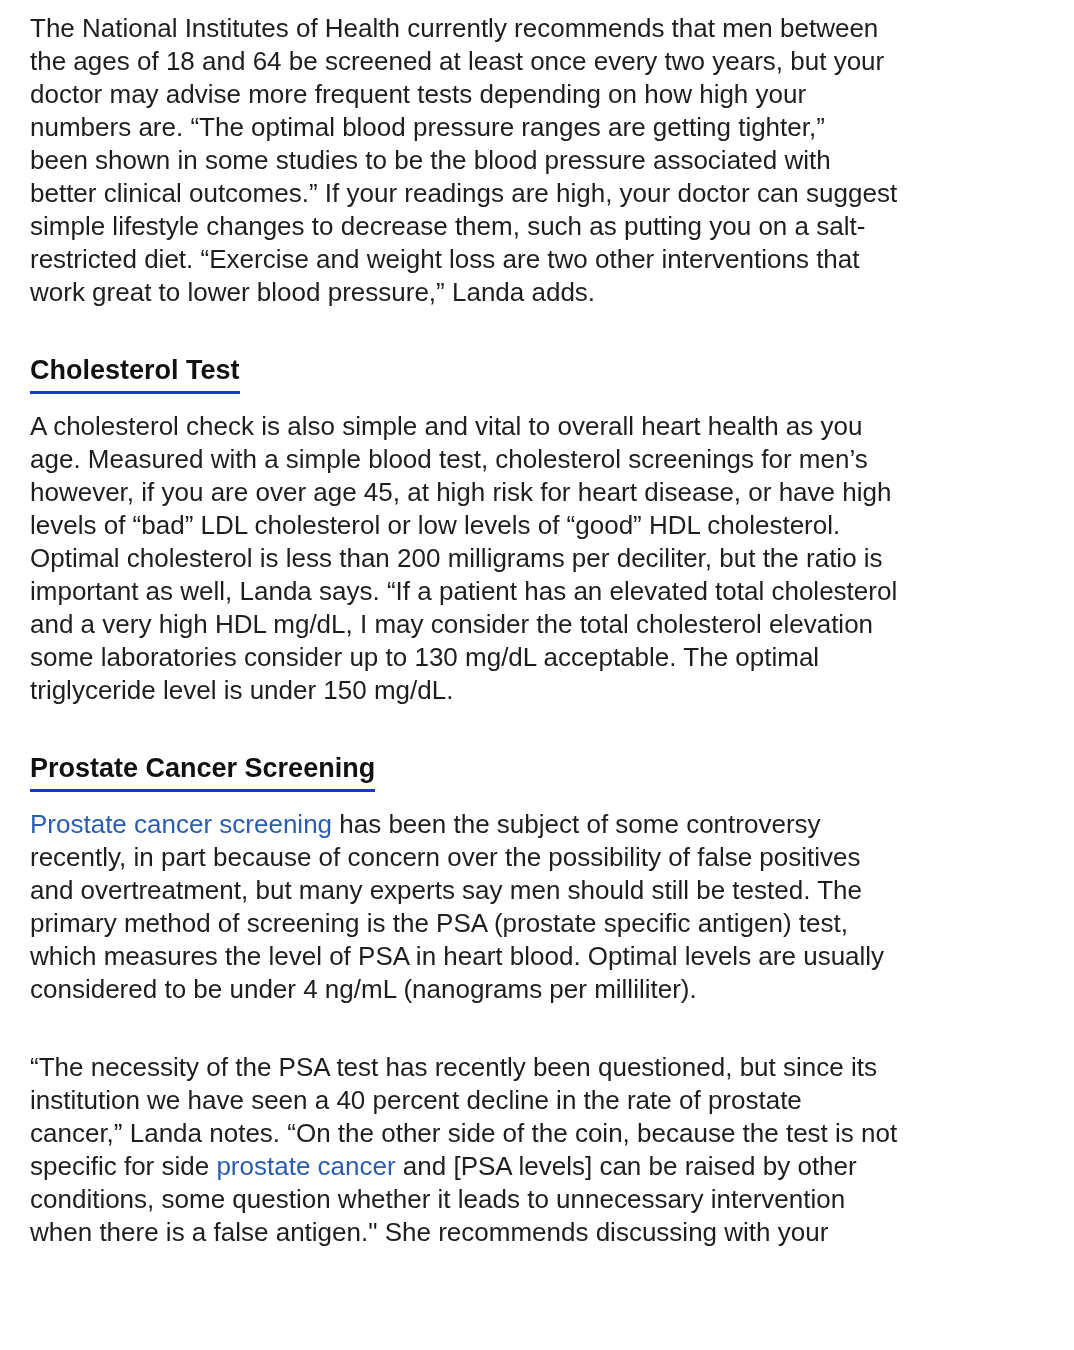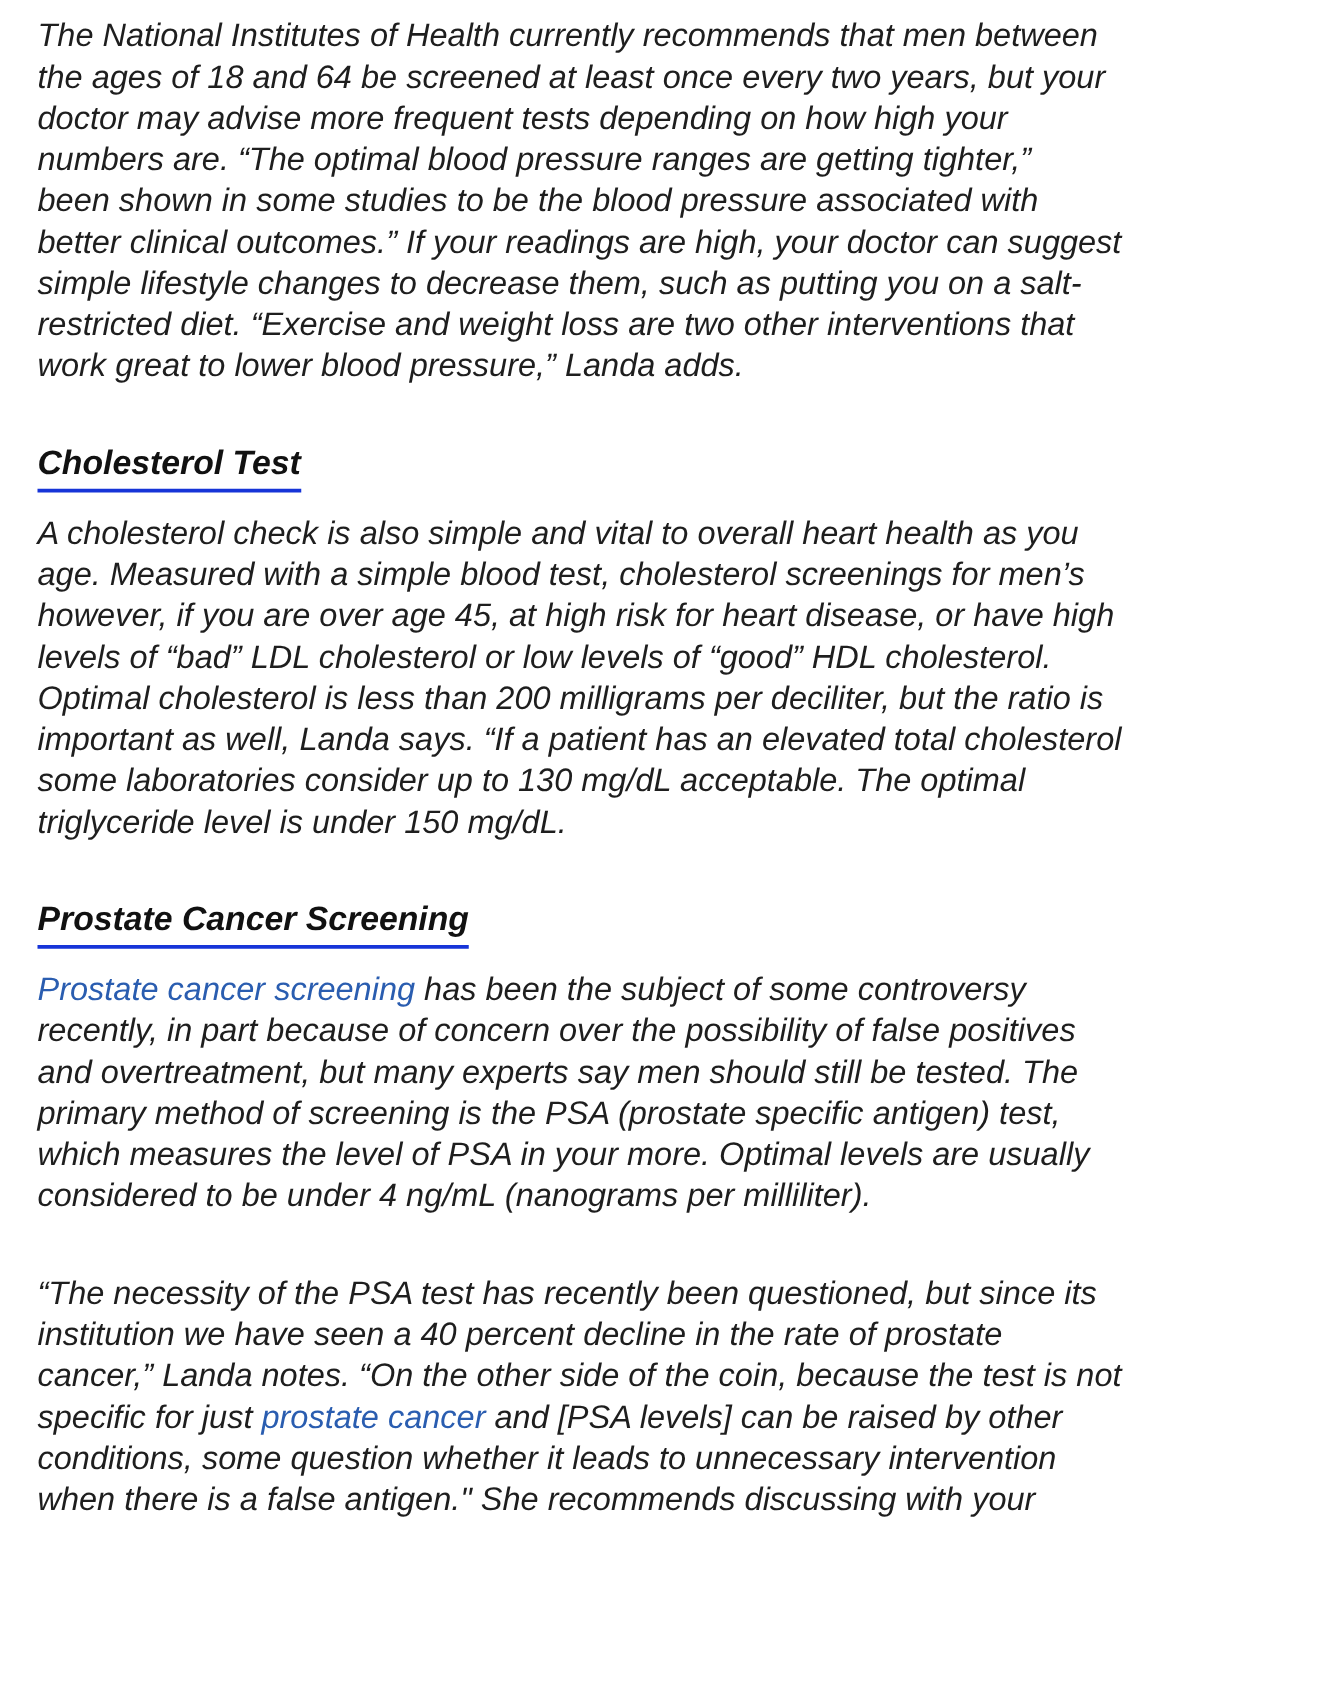--- a/index.html
+++ b/index.html
@@ -15,21 +15,20 @@
   }
   .page {
     box-sizing: border-box;
     width: 1074px;
     height: 1350px;
     padding: 12px 0 0 30px;
     background: var(--page-bg, #ffffff);
   }
   .article {
     width: 985px;
-    font-style: italic;
   }
   .para {
     margin: 0 0 45px 0;
     font-size: 26px;
     line-height: 33px;
     color: var(--text-color, #1e1e1e);
     letter-spacing: 0;
   }
   .para:last-child {
     margin-bottom: 0;
@@ -78,36 +77,37 @@
       <h2 class="heading">
         <span class="heading-text">Cholesterol Test</span>
       </h2>
       <p class="para">
         <span class="line"><span>A cholesterol check is also simple and vital to overall heart health as you</span></span>
         <span class="line"><span>age. Measured with a simple blood test, cholesterol screenings for men’s</span></span>
         <span class="line"><span>however, if you are over age 45, at high risk for heart disease, or have high</span></span>
         <span class="line"><span>levels of “bad” LDL cholesterol or low levels of “good” HDL cholesterol.</span></span>
         <span class="line"><span>Optimal cholesterol is less than 200 milligrams per deciliter, but the ratio is</span></span>
         <span class="line"><span>important as well, Landa says. “If a patient has an elevated total cholesterol</span></span>
+        <span class="line"><span>and a very high HDL mg/dL, I may consider the total cholesterol elevation</span></span>
         <span class="line"><span>some laboratories consider up to 130 mg/dL acceptable. The optimal</span></span>
         <span class="line"><span>triglyceride level is under 150 mg/dL.</span></span>
       </p>
       <h2 class="heading">
         <span class="heading-text">Prostate Cancer Screening</span>
       </h2>
       <p class="para">
         <span class="line"><a class="link">Prostate cancer screening</a><span> has been the subject of some controversy</span></span>
         <span class="line"><span>recently, in part because of concern over the possibility of false positives</span></span>
         <span class="line"><span>and overtreatment, but many experts say men should still be tested. The</span></span>
         <span class="line"><span>primary method of screening is the PSA (prostate specific antigen) test,</span></span>
-        <span class="line"><span>which measures the level of PSA in your more. Optimal levels are usually</span></span>
+        <span class="line"><span>which measures the level of PSA in heart blood. Optimal levels are usually</span></span>
         <span class="line"><span>considered to be under 4 ng/mL (nanograms per milliliter).</span></span>
       </p>
       <p class="para">
         <span class="line"><span>“The necessity of the PSA test has recently been questioned, but since its</span></span>
         <span class="line"><span>institution we have seen a 40 percent decline in the rate of prostate</span></span>
         <span class="line"><span>cancer,” Landa notes. “On the other side of the coin, because the test is not</span></span>
-        <span class="line"><span>specific for just </span><a class="link">prostate cancer</a><span> and [PSA levels] can be raised by other</span></span>
+        <span class="line"><span>specific for side </span><a class="link">prostate cancer</a><span> and [PSA levels] can be raised by other</span></span>
         <span class="line"><span>conditions, some question whether it leads to unnecessary intervention</span></span>
         <span class="line"><span>when there is a false antigen." She recommends discussing with your</span></span>
       </p>
     </div>
 </div>
 
 </body></html>

